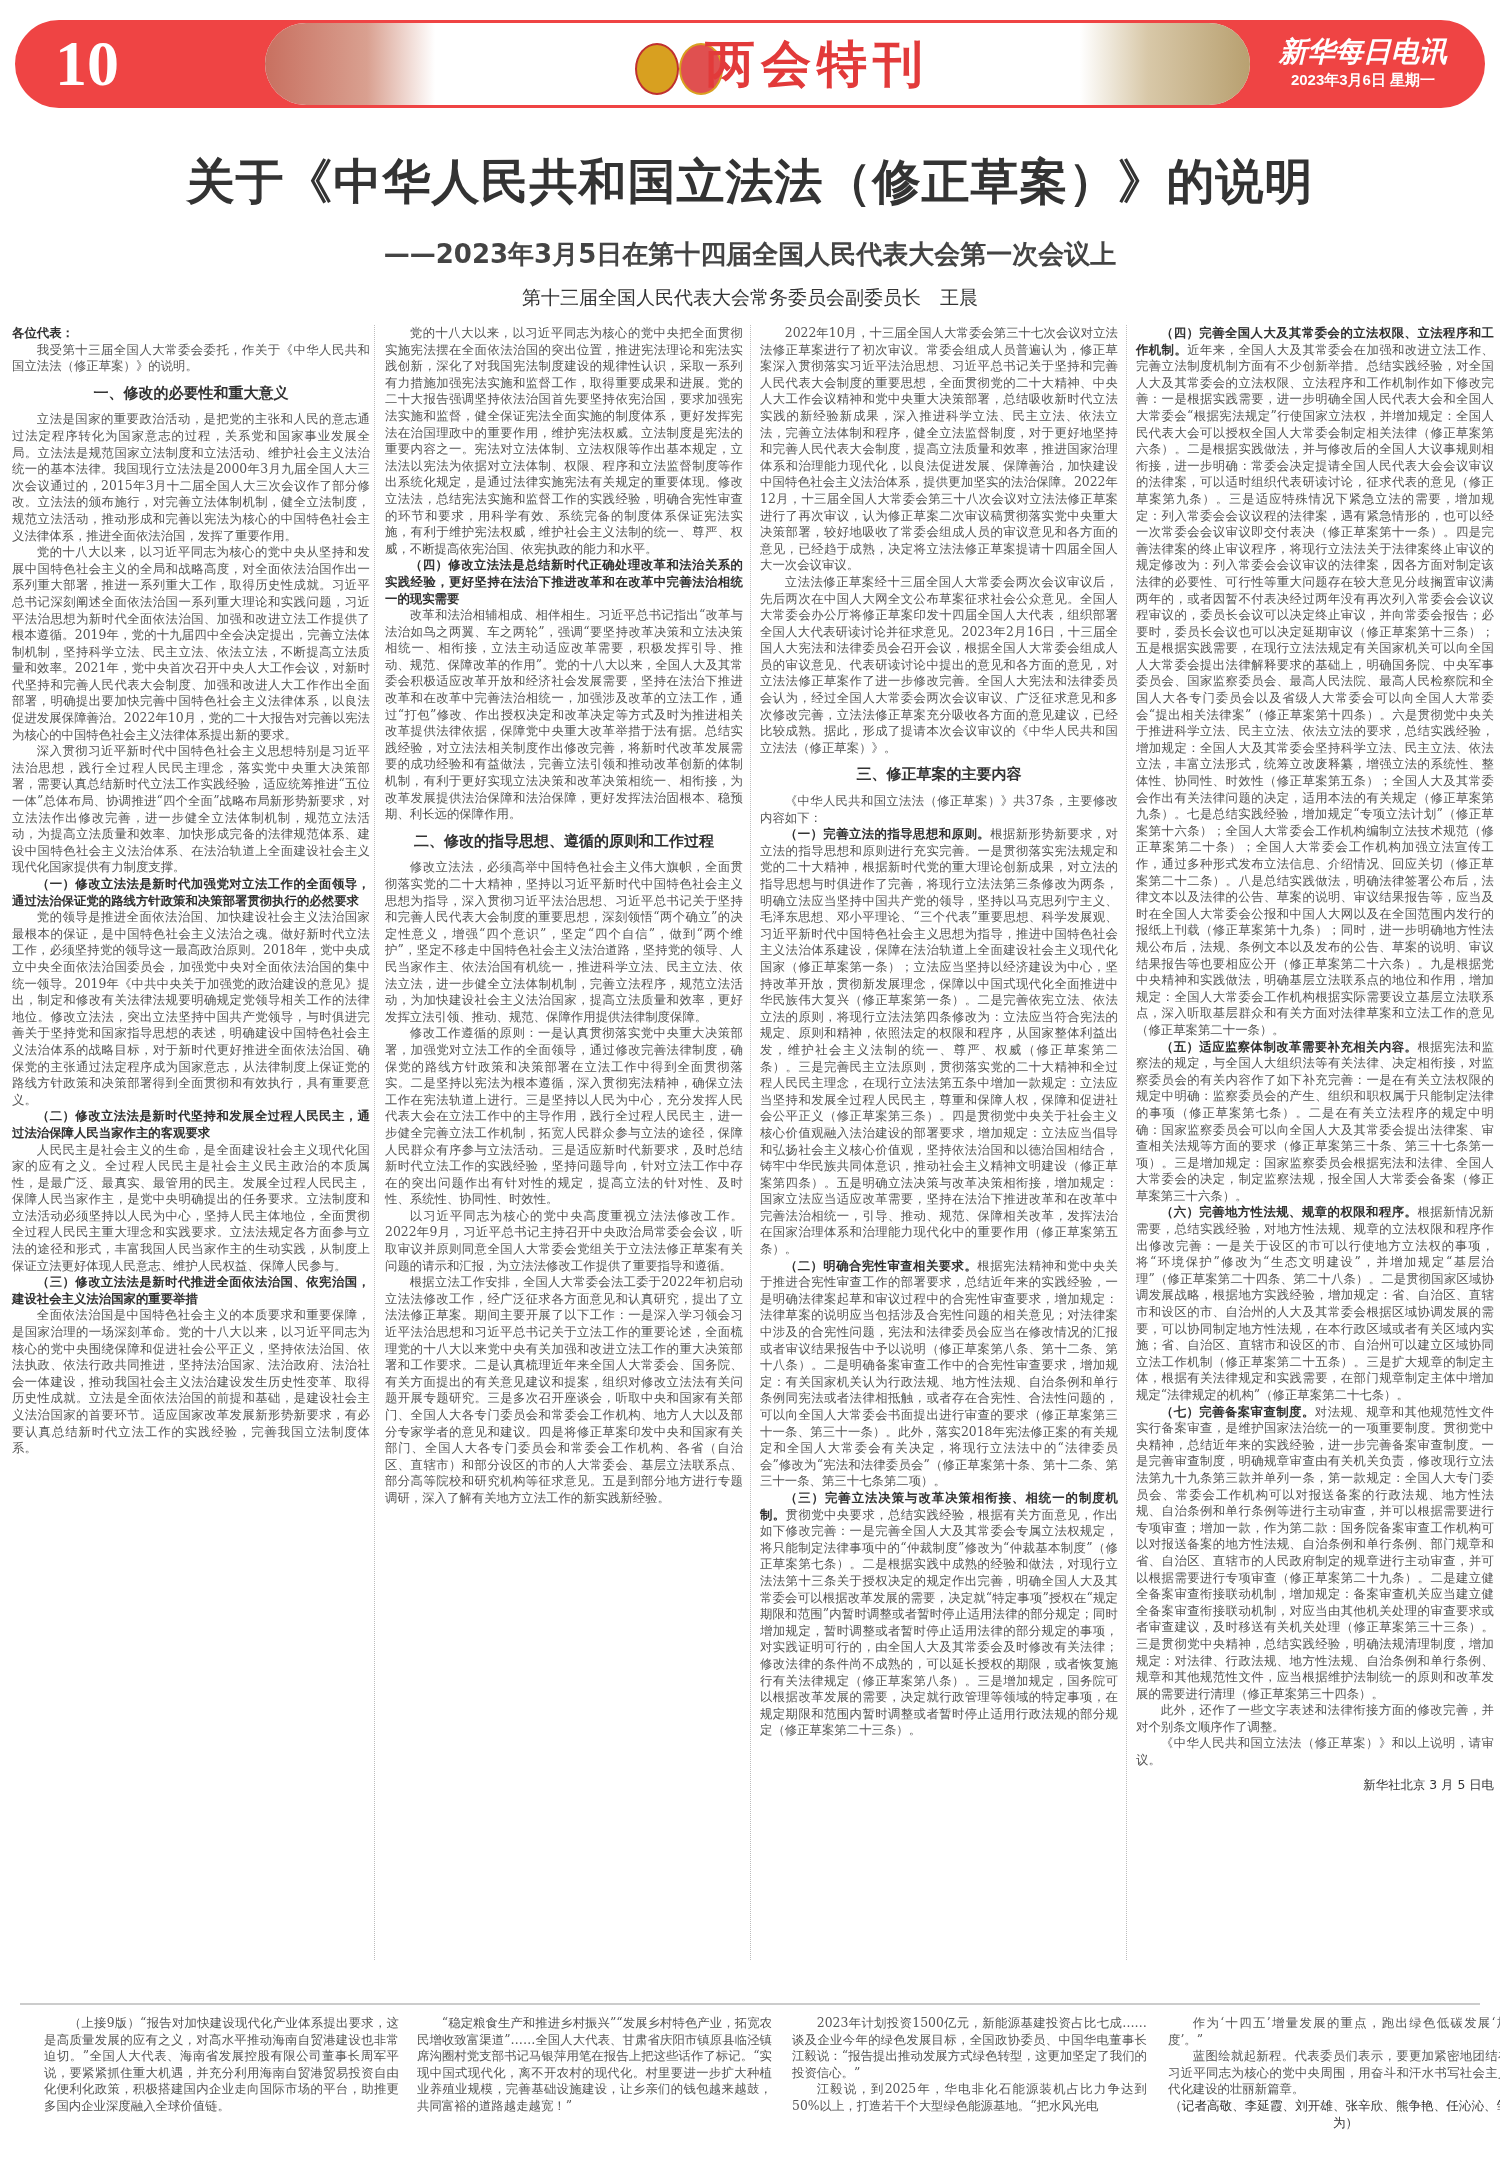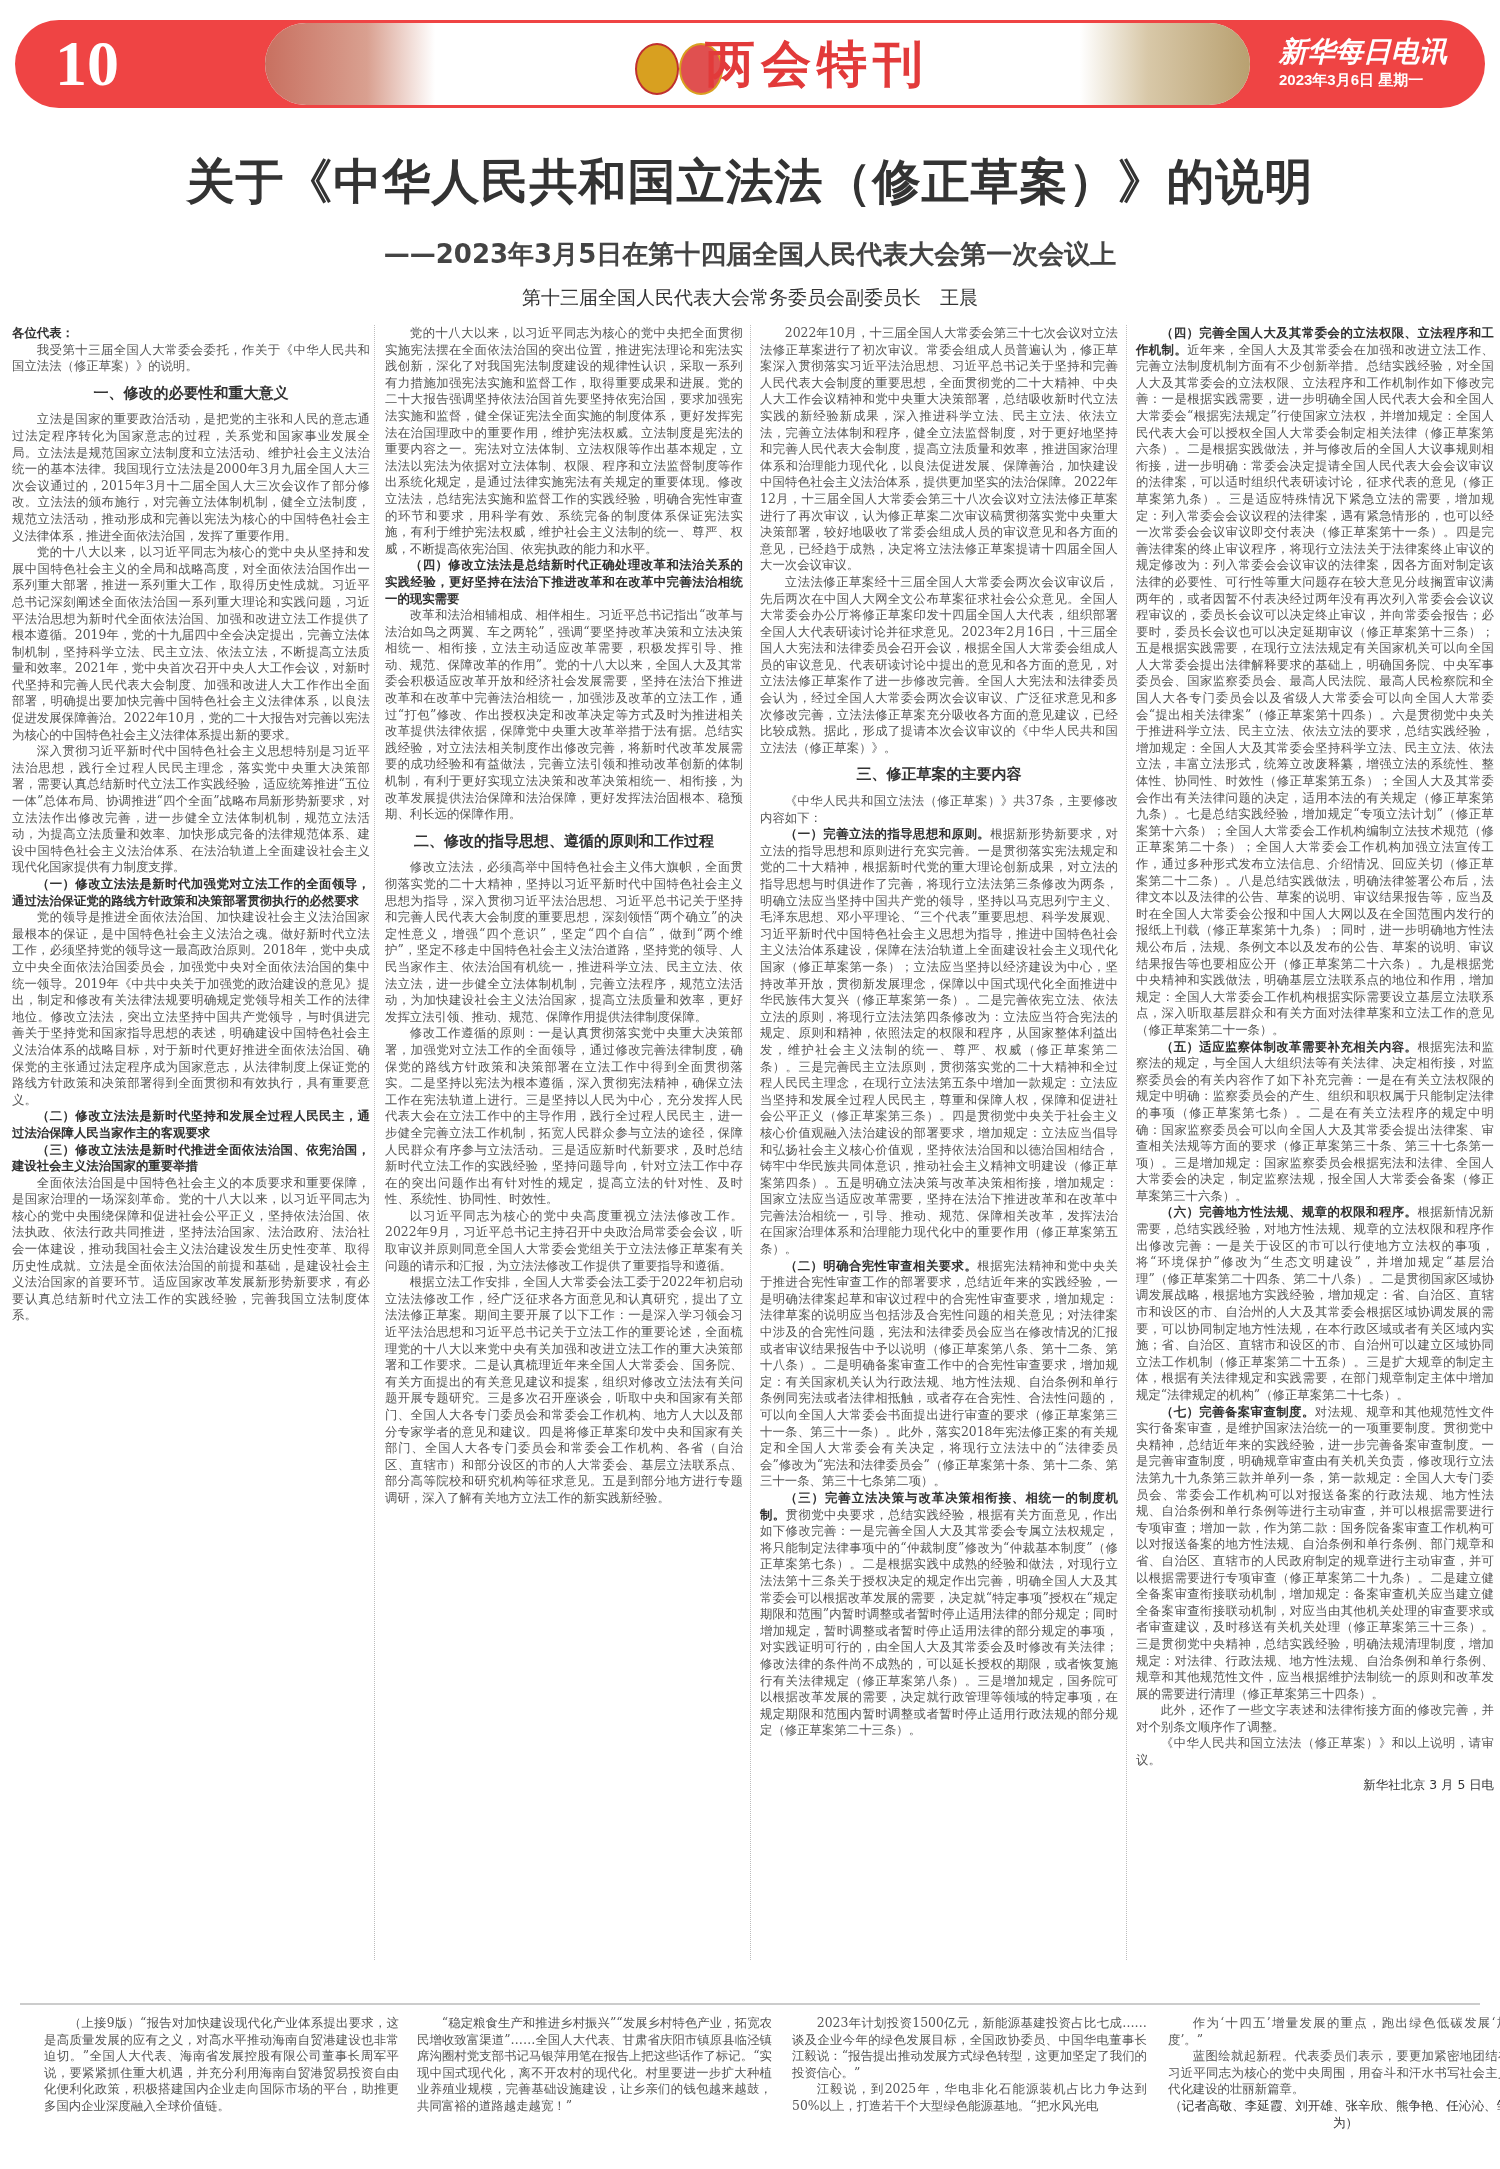--- a/index.html
+++ b/index.html
@@ -4,21 +4,21 @@
 <style>
   html,body{margin:0;padding:0;background:#fff;}
   body{width:1500px;height:2169px;position:relative;overflow:hidden;font-family:"DejaVu Serif","Liberation Serif",serif;color:#333;}
   .masthead{position:absolute;left:15px;top:20px;width:1470px;height:88px;background:#ef4444;border-radius:44px;}
   .page-num{position:absolute;left:40px;top:8px;font-family:"Liberation Serif",serif;font-weight:bold;font-size:64px;color:#fff;line-height:72px;}
   .banner{position:absolute;left:250px;top:3px;width:985px;height:82px;background:#fff;border-radius:41px;overflow:hidden;}
   .banner .img-left{position:absolute;left:0;top:0;width:170px;height:82px;background:linear-gradient(90deg,#c87060,#d9a090 60%,#fff);}
   .banner .img-right{position:absolute;right:0;top:0;width:170px;height:82px;background:linear-gradient(270deg,#b8a070,#d8c8a8 60%,#fff);}
   .emblem{position:absolute;top:20px;width:40px;height:48px;border-radius:50%;background:#d8a020;border:2px solid #c03030;}
   .banner-title{position:absolute;left:440px;top:10px;font-family:"DejaVu Sans",sans-serif;font-weight:bold;font-size:50px;color:#e23a3a;letter-spacing:6px;line-height:62px;}
-  .brand{position:absolute;right:38px;top:14px;text-align:left;color:#fff;}
+  .brand{position:absolute;right:38px;top:14px;text-align:center;color:#fff;}
   .brand .name{font-family:"DejaVu Serif",serif;font-style:italic;font-weight:bold;font-size:28px;line-height:36px;}
   .brand .date{font-family:Liberation Sans, sans-serif;font-size:15px;font-weight:bold;line-height:20px;}
   .headline{position:absolute;left:0;top:150px;width:1500px;text-align:center;font-family:"DejaVu Sans",sans-serif;font-weight:bold;font-size:48px;color:#333;letter-spacing:1px;}
   .subtitle{position:absolute;left:0;top:237px;width:1500px;text-align:center;font-family:"DejaVu Sans",sans-serif;font-size:26px;color:#444;font-weight:bold;}
   .byline{position:absolute;left:0;top:285px;width:1500px;text-align:center;font-family:"DejaVu Sans",sans-serif;font-size:19px;color:#333;}
   .col{position:absolute;top:325px;width:358px;font-size:12.4px;line-height:16.6px;text-align:justify;color:#555;}
   .col p{margin:0;text-indent:2em;}
   .col p.noindent{text-indent:0;}
   .col h3{font-family:"DejaVu Sans",sans-serif;font-size:15px;text-align:center;margin:10px 0 10px;color:#333;font-weight:bold;}
   .col .sub{font-family:"DejaVu Sans",sans-serif;font-weight:bold;color:#333;margin:0;text-indent:2em;}
@@ -56,20 +56,21 @@
 <div class="col" style="left:12px;">
   <p class="noindent greeting">各位代表：</p>
   <p>我受第十三届全国人大常委会委托，作关于《中华人民共和国立法法（修正草案）》的说明。</p>
   <h3>一、修改的必要性和重大意义</h3>
   <p>立法是国家的重要政治活动，是把党的主张和人民的意志通过法定程序转化为国家意志的过程，关系党和国家事业发展全局。立法法是规范国家立法制度和立法活动、维护社会主义法治统一的基本法律。我国现行立法法是2000年3月九届全国人大三次会议通过的，2015年3月十二届全国人大三次会议作了部分修改。立法法的颁布施行，对完善立法体制机制，健全立法制度，规范立法活动，推动形成和完善以宪法为核心的中国特色社会主义法律体系，推进全面依法治国，发挥了重要作用。</p>
   <p>党的十八大以来，以习近平同志为核心的党中央从坚持和发展中国特色社会主义的全局和战略高度，对全面依法治国作出一系列重大部署，推进一系列重大工作，取得历史性成就。习近平总书记深刻阐述全面依法治国一系列重大理论和实践问题，习近平法治思想为新时代全面依法治国、加强和改进立法工作提供了根本遵循。2019年，党的十九届四中全会决定提出，完善立法体制机制，坚持科学立法、民主立法、依法立法，不断提高立法质量和效率。2021年，党中央首次召开中央人大工作会议，对新时代坚持和完善人民代表大会制度、加强和改进人大工作作出全面部署，明确提出要加快完善中国特色社会主义法律体系，以良法促进发展保障善治。2022年10月，党的二十大报告对完善以宪法为核心的中国特色社会主义法律体系提出新的要求。</p>
   <p>深入贯彻习近平新时代中国特色社会主义思想特别是习近平法治思想，践行全过程人民民主理念，落实党中央重大决策部署，需要认真总结新时代立法工作实践经验，适应统筹推进“五位一体”总体布局、协调推进“四个全面”战略布局新形势新要求，对立法法作出修改完善，进一步健全立法体制机制，规范立法活动，为提高立法质量和效率、加快形成完备的法律规范体系、建设中国特色社会主义法治体系、在法治轨道上全面建设社会主义现代化国家提供有力制度支撑。</p>
   <p class="sub">（一）修改立法法是新时代加强党对立法工作的全面领导，通过法治保证党的路线方针政策和决策部署贯彻执行的必然要求</p>
   <p>党的领导是推进全面依法治国、加快建设社会主义法治国家最根本的保证，是中国特色社会主义法治之魂。做好新时代立法工作，必须坚持党的领导这一最高政治原则。2018年，党中央成立中央全面依法治国委员会，加强党中央对全面依法治国的集中统一领导。2019年《中共中央关于加强党的政治建设的意见》提出，制定和修改有关法律法规要明确规定党领导相关工作的法律地位。修改立法法，突出立法坚持中国共产党领导，与时俱进完善关于坚持党和国家指导思想的表述，明确建设中国特色社会主义法治体系的战略目标，对于新时代更好推进全面依法治国、确保党的主张通过法定程序成为国家意志，从法律制度上保证党的路线方针政策和决策部署得到全面贯彻和有效执行，具有重要意义。</p>
   <p class="sub">（二）修改立法法是新时代坚持和发展全过程人民民主，通过法治保障人民当家作主的客观要求</p>
+  <p>人民民主是社会主义的生命，是全面建设社会主义现代化国家的应有之义。全过程人民民主是社会主义民主政治的本质属性，是最广泛、最真实、最管用的民主。发展全过程人民民主，保障人民当家作主，是党中央明确提出的任务要求。立法制度和立法活动必须坚持以人民为中心，坚持人民主体地位，全面贯彻全过程人民民主重大理念和实践要求。立法法规定各方面参与立法的途径和形式，丰富我国人民当家作主的生动实践，从制度上保证立法更好体现人民意志、维护人民权益、保障人民参与。</p>
   <p class="sub">（三）修改立法法是新时代推进全面依法治国、依宪治国，建设社会主义法治国家的重要举措</p>
   <p>全面依法治国是中国特色社会主义的本质要求和重要保障，是国家治理的一场深刻革命。党的十八大以来，以习近平同志为核心的党中央围绕保障和促进社会公平正义，坚持依法治国、依法执政、依法行政共同推进，坚持法治国家、法治政府、法治社会一体建设，推动我国社会主义法治建设发生历史性变革、取得历史性成就。立法是全面依法治国的前提和基础，是建设社会主义法治国家的首要环节。适应国家改革发展新形势新要求，有必要认真总结新时代立法工作的实践经验，完善我国立法制度体系。</p>
 </div>
 <div class="vrule" style="left:374px;"></div>
 
 <div class="col" style="left:385px;">
   <p>党的十八大以来，以习近平同志为核心的党中央把全面贯彻实施宪法摆在全面依法治国的突出位置，推进宪法理论和宪法实践创新，深化了对我国宪法制度建设的规律性认识，采取一系列有力措施加强宪法实施和监督工作，取得重要成果和进展。党的二十大报告强调坚持依法治国首先要坚持依宪治国，要求加强宪法实施和监督，健全保证宪法全面实施的制度体系，更好发挥宪法在治国理政中的重要作用，维护宪法权威。立法制度是宪法的重要内容之一。宪法对立法体制、立法权限等作出基本规定，立法法以宪法为依据对立法体制、权限、程序和立法监督制度等作出系统化规定，是通过法律实施宪法有关规定的重要体现。修改立法法，总结宪法实施和监督工作的实践经验，明确合宪性审查的环节和要求，用科学有效、系统完备的制度体系保证宪法实施，有利于维护宪法权威，维护社会主义法制的统一、尊严、权威，不断提高依宪治国、依宪执政的能力和水平。</p>
   <p class="sub">（四）修改立法法是总结新时代正确处理改革和法治关系的实践经验，更好坚持在法治下推进改革和在改革中完善法治相统一的现实需要</p>
   <p>改革和法治相辅相成、相伴相生。习近平总书记指出“改革与法治如鸟之两翼、车之两轮”，强调“要坚持改革决策和立法决策相统一、相衔接，立法主动适应改革需要，积极发挥引导、推动、规范、保障改革的作用”。党的十八大以来，全国人大及其常委会积极适应改革开放和经济社会发展需要，坚持在法治下推进改革和在改革中完善法治相统一，加强涉及改革的立法工作，通过“打包”修改、作出授权决定和改革决定等方式及时为推进相关改革提供法律依据，保障党中央重大改革举措于法有据。总结实践经验，对立法法相关制度作出修改完善，将新时代改革发展需要的成功经验和有益做法，完善立法引领和推动改革创新的体制机制，有利于更好实现立法决策和改革决策相统一、相衔接，为改革发展提供法治保障和法治保障，更好发挥法治固根本、稳预期、利长远的保障作用。</p>
   <h3>二、修改的指导思想、遵循的原则和工作过程</h3>

